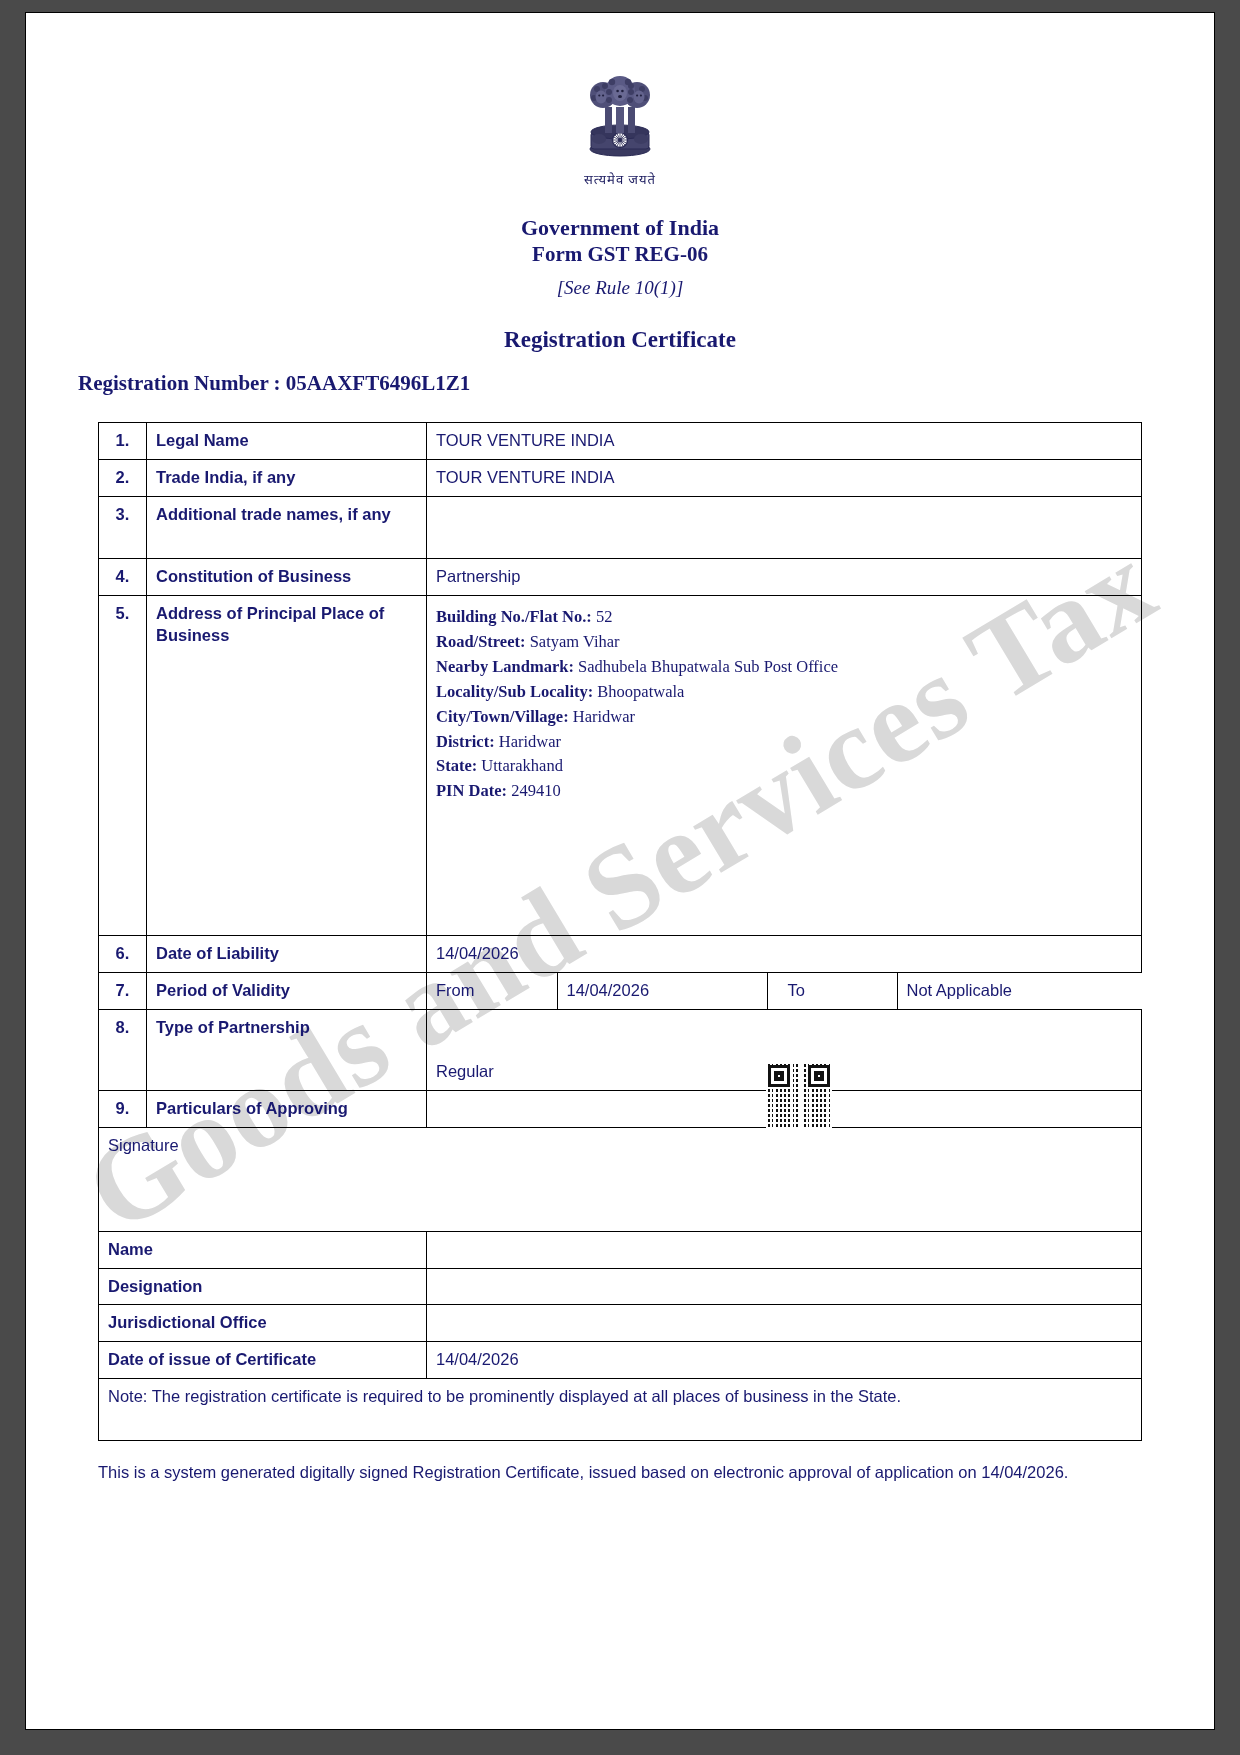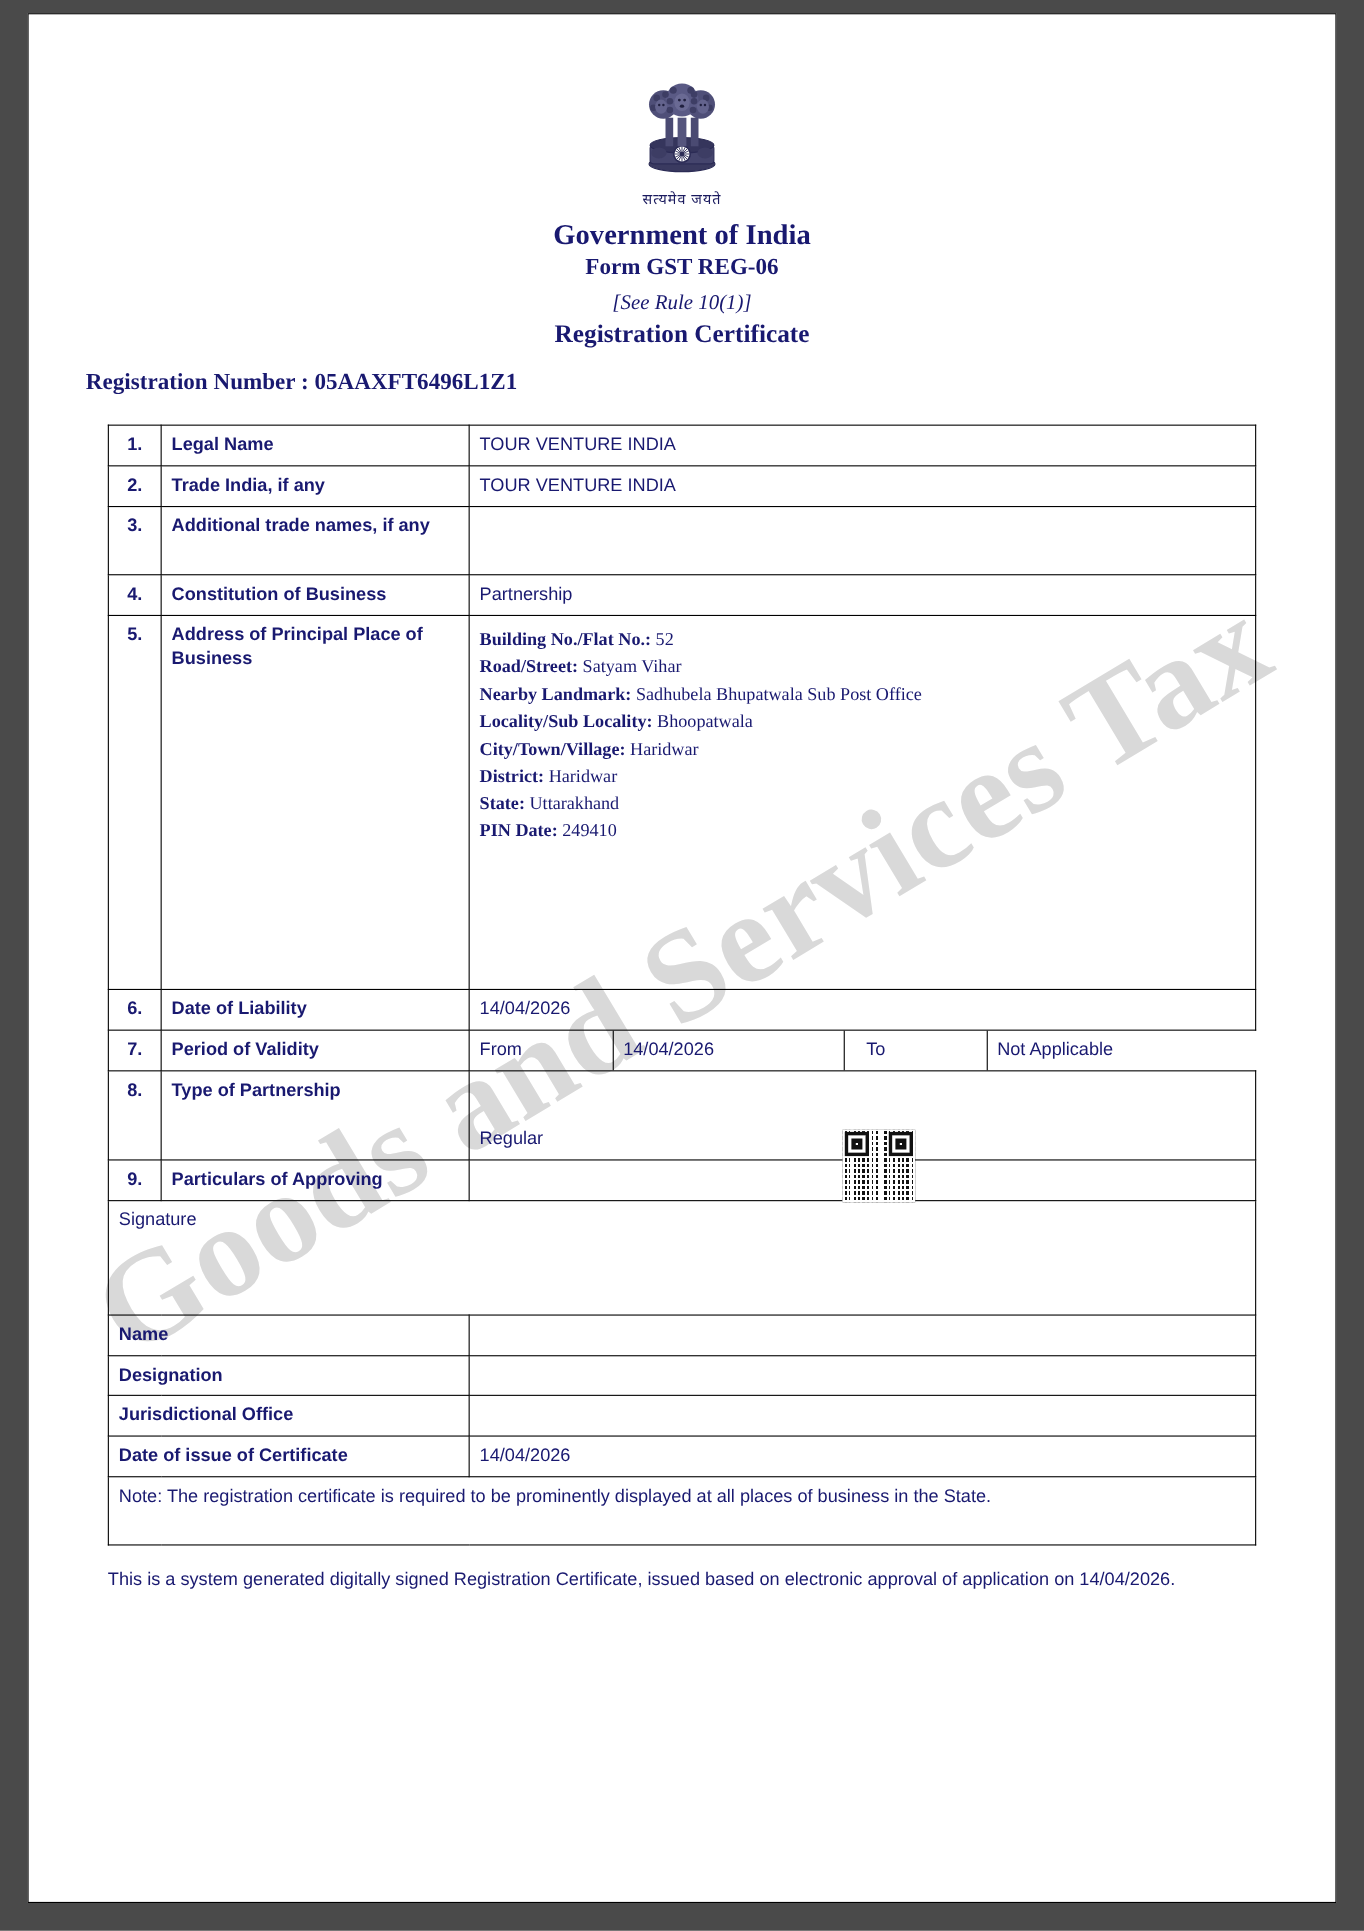--- a/index.html
+++ b/index.html
@@ -48,34 +48,34 @@
     color: #1a1a5e;
     margin-top: 1px;
     letter-spacing: 1px;
   }
   .hdr {
     text-align: center;
     font-family: "Liberation Serif", serif;
     color: #191970;
   }
   .hdr .gov {
-    font-size: 26px; font-weight: bold;
-    margin-top: 10px;
+    font-size: 22px; font-weight: bold;
+    margin-top: 27px;
   }
   .hdr .form {
     font-size: 21px; font-weight: bold;
     margin-top: 1px;
   }
   .hdr .rule {
     font-size: 19px; font-style: italic;
     margin-top: 10px;
   }
   .hdr .cert {
     font-size: 23px; font-weight: bold;
-    margin-top: 4px;
+    margin-top: 28px;
   }
   .regno {
     font-family: "Liberation Serif", serif;
     font-size: 21px; font-weight: bold;
     color: #191970;
     margin-top: 18px;
     padding-left: 52px;
   }
 
   

